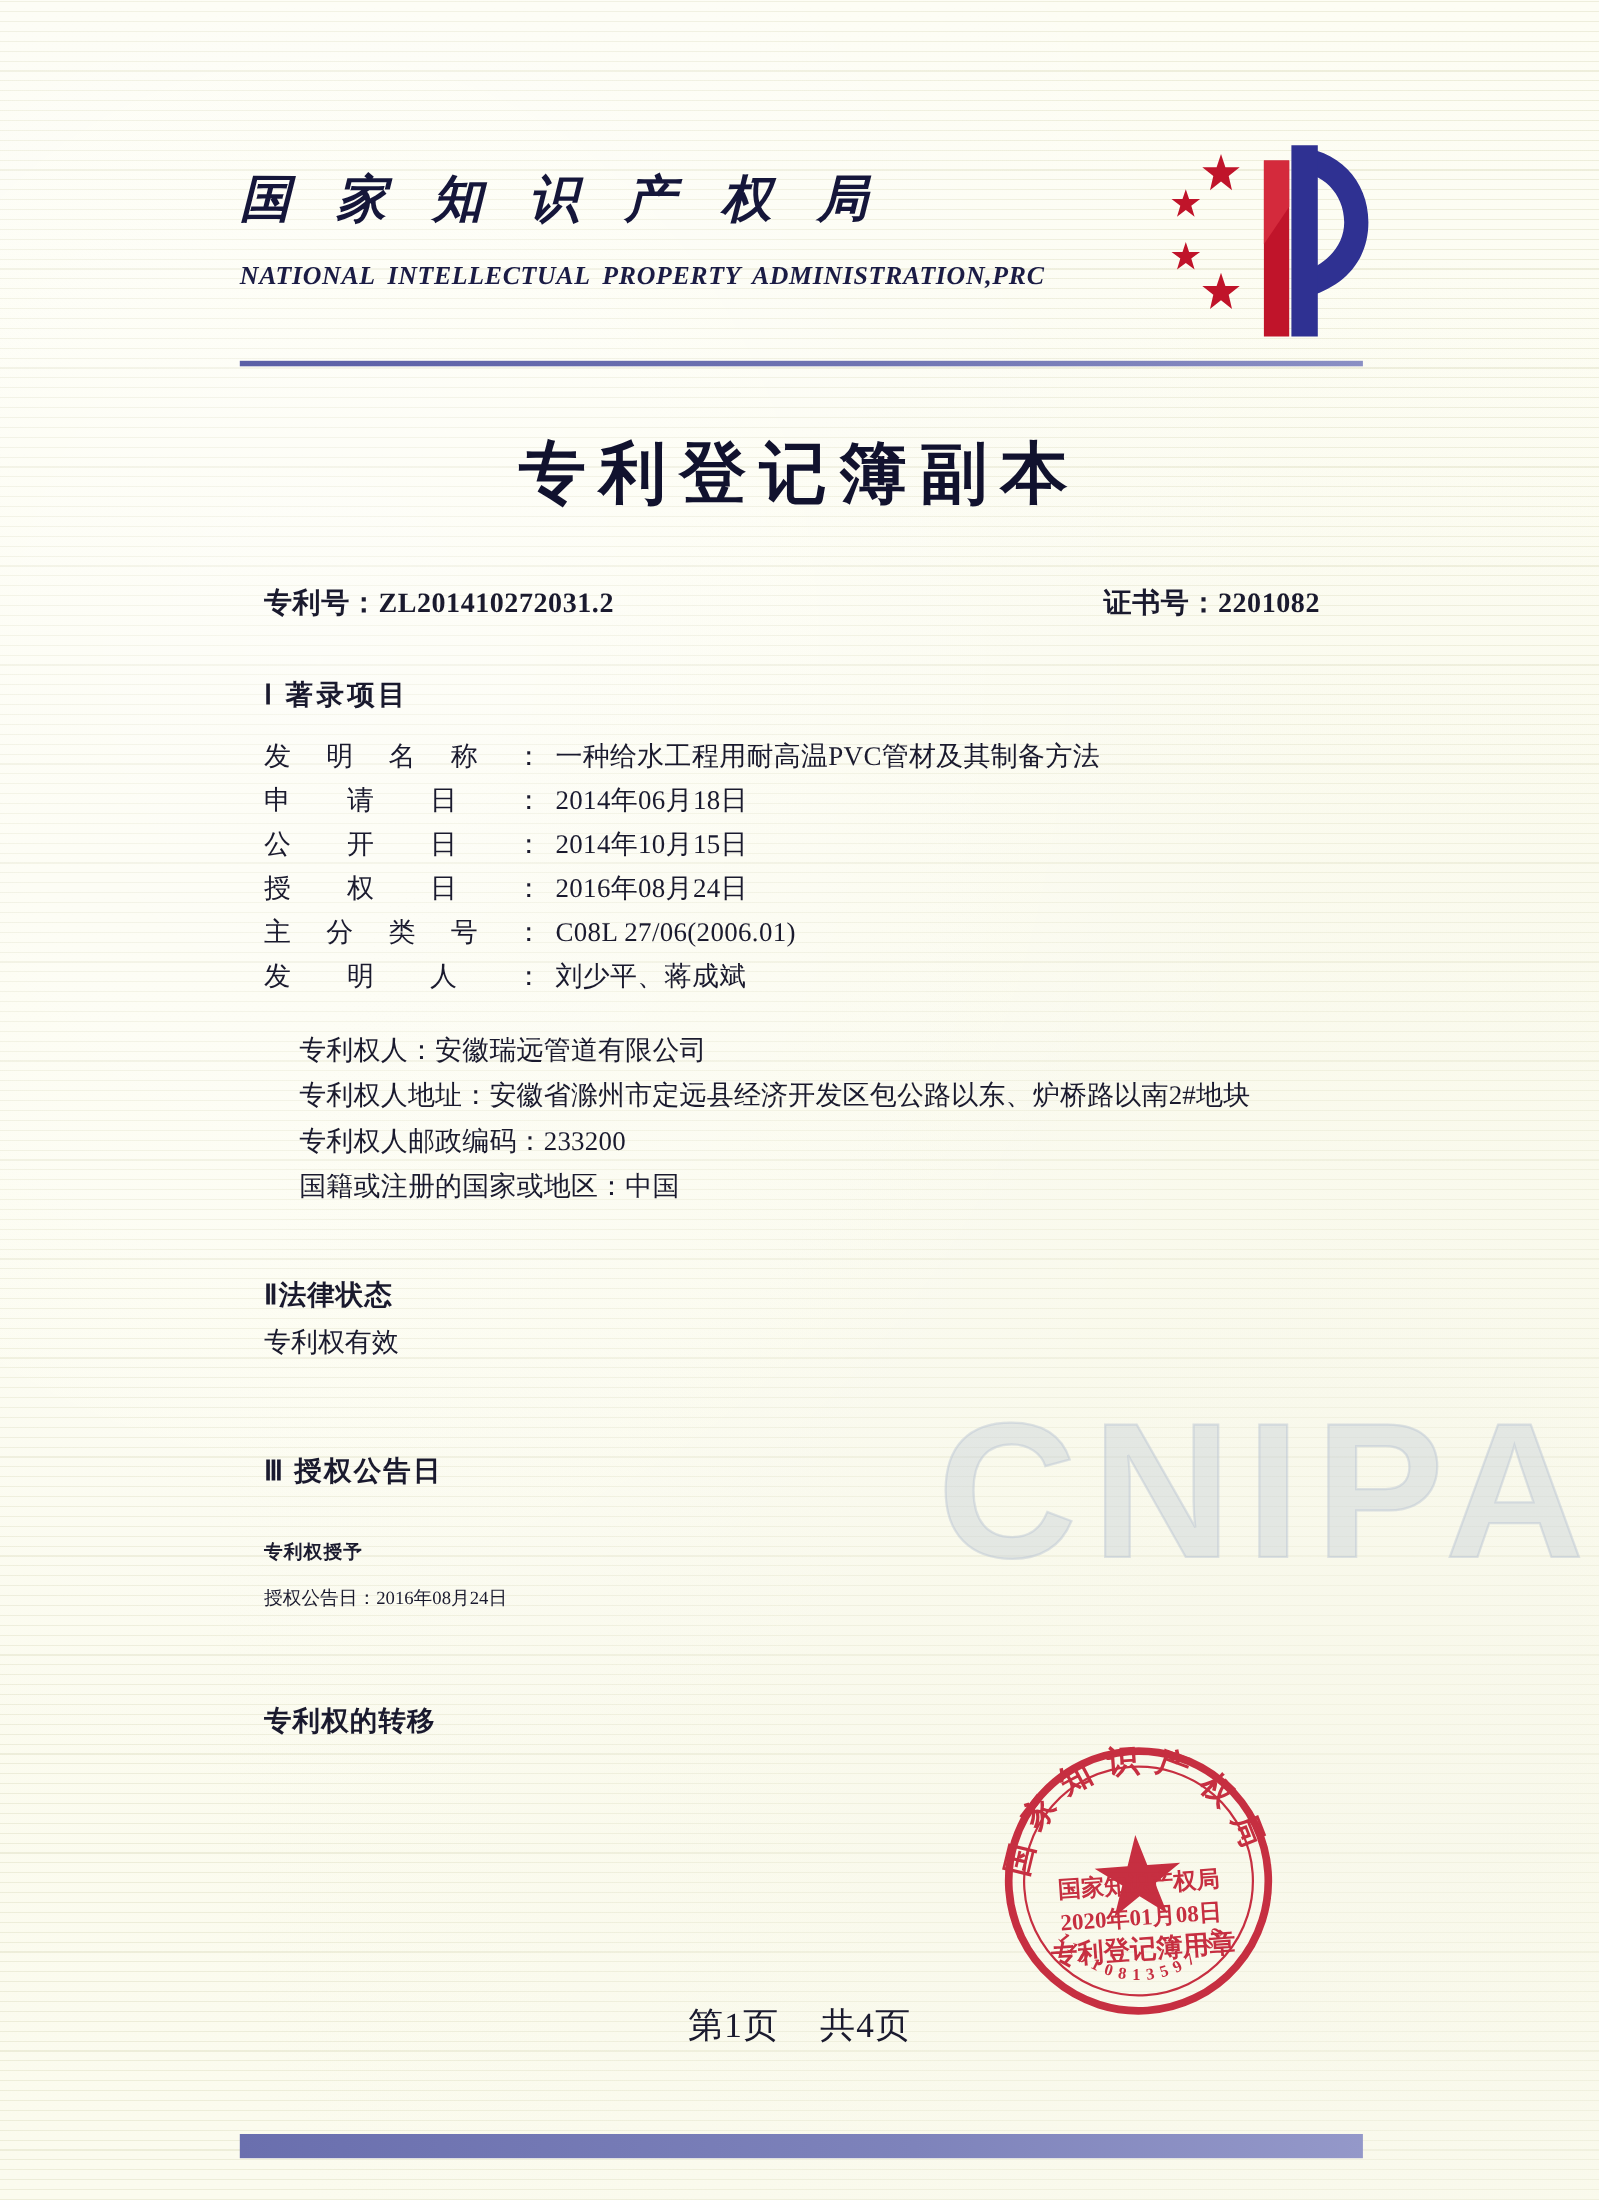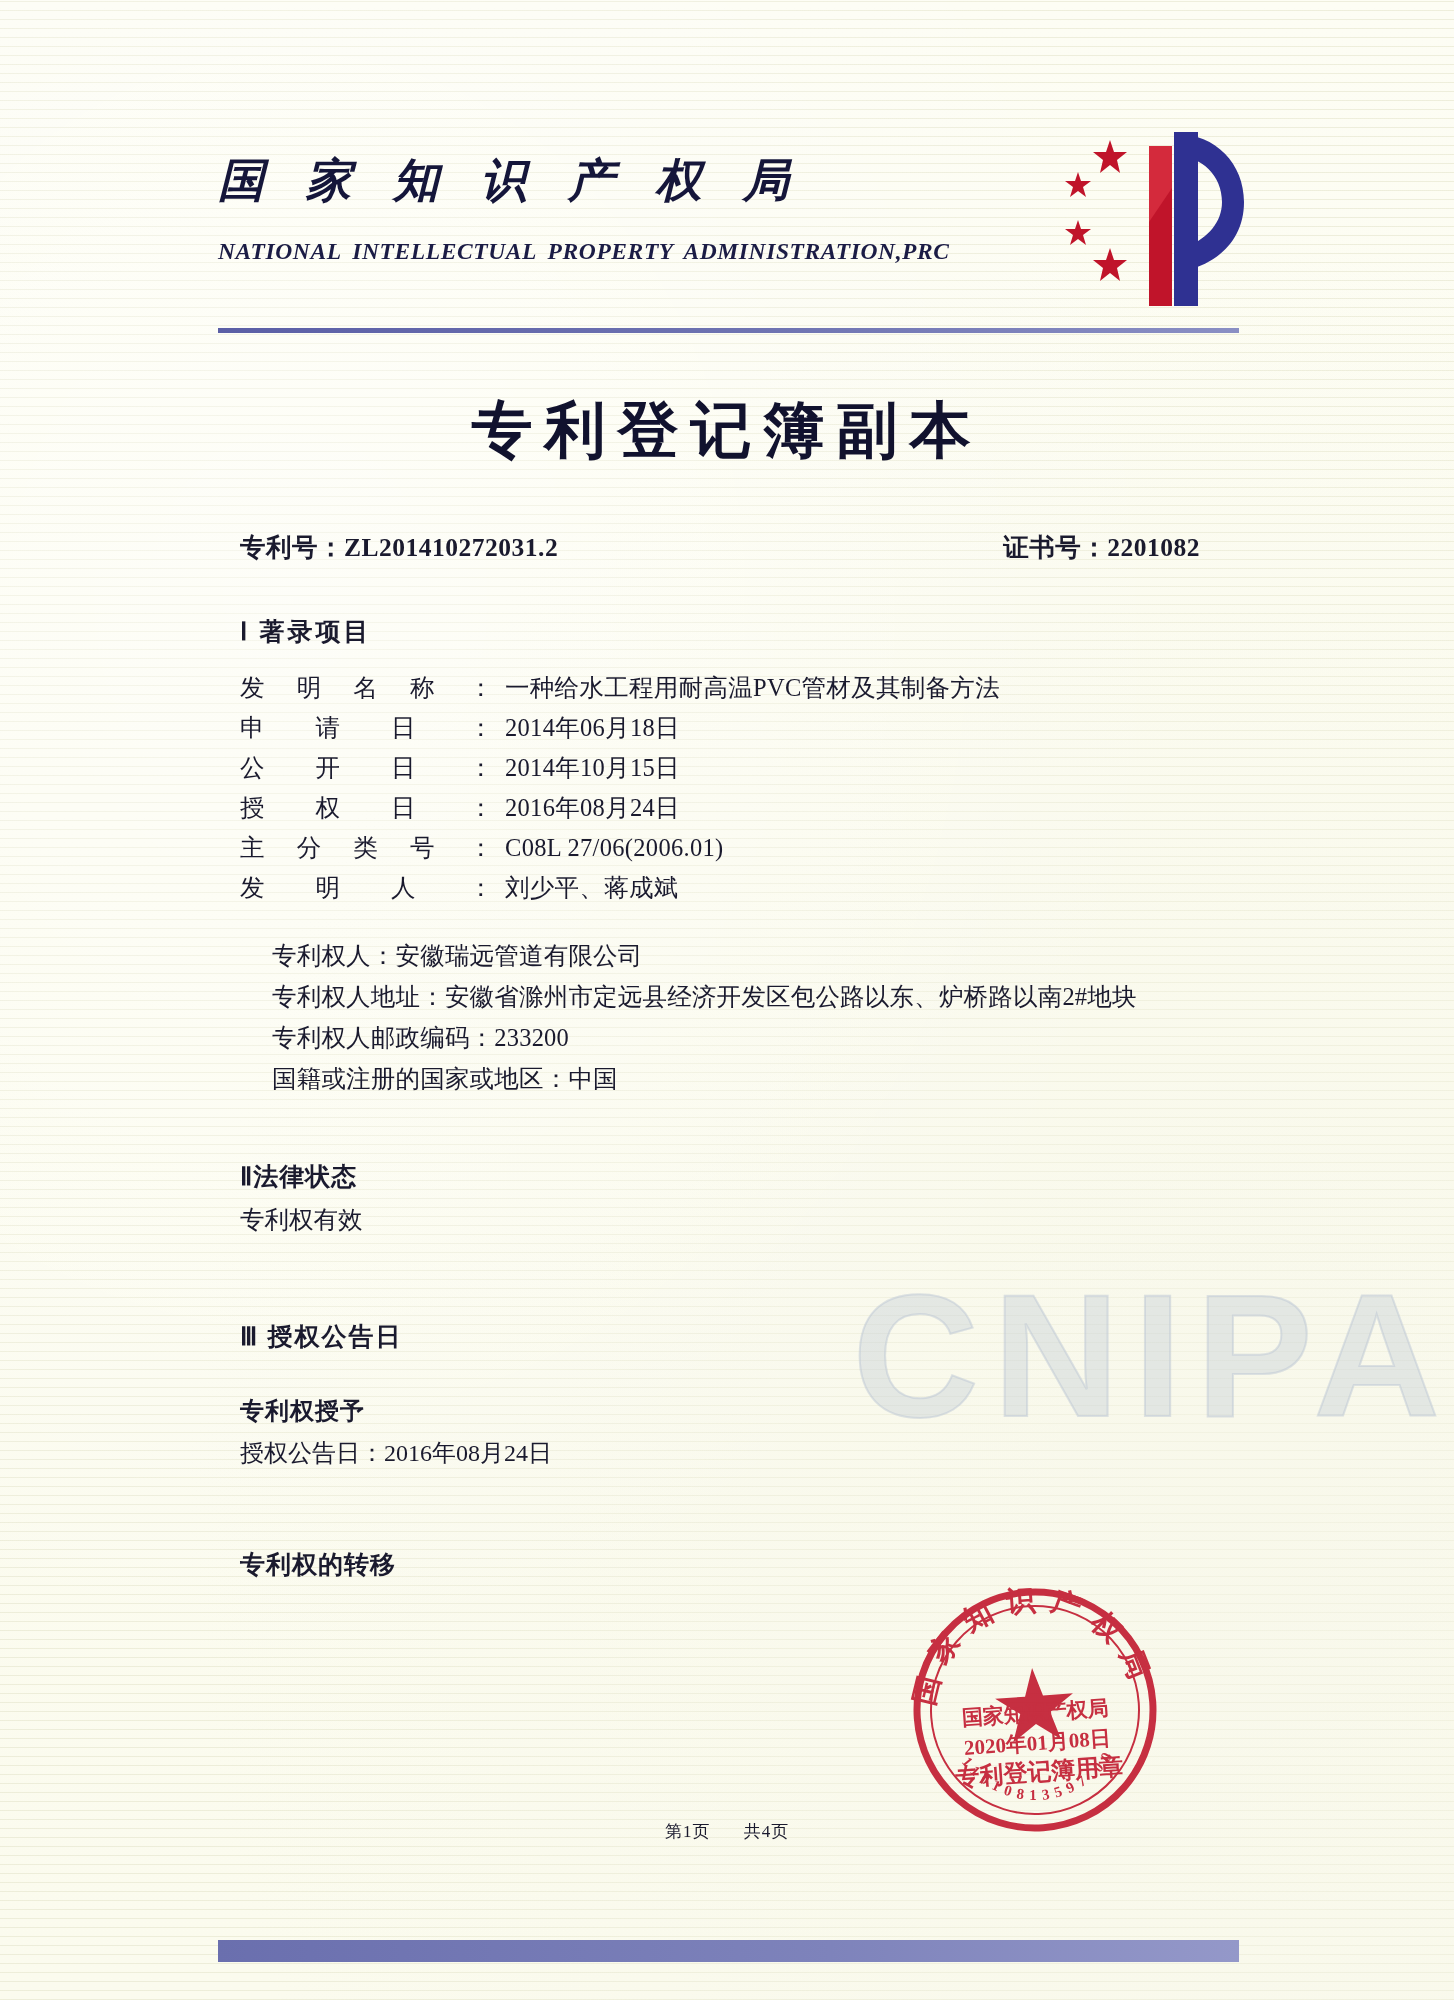--- a/index.html
+++ b/index.html
@@ -192,21 +192,21 @@
     left: 240px;
     top: 1203px;
     font-size: 24.5px;
   }
 
   
   .other-block {
     position: absolute;
     left: 240px;
     top: 1390px;
-    font-size: 24px;
+    font-size: 17px;
     line-height: 42px;
   }
   .other-block .sub {
     font-weight: bold;
     letter-spacing: 1px;
   }
   .transfer {
     position: absolute;
     left: 240px;
     top: 1548px;
@@ -215,21 +215,21 @@
     letter-spacing: 1px;
   }
 
   
   .page-no {
     position: absolute;
     left: 0;
     right: 0;
     top: 1820px;
     text-align: center;
-    font-size: 17px;
+    font-size: 32px;
     letter-spacing: 1px;
   }
   .page-no span { margin: 0 14px; }
 
   
   .bottom-bar {
     position: absolute;
     left: 218px;
     top: 1940px;
     width: 1021px;

